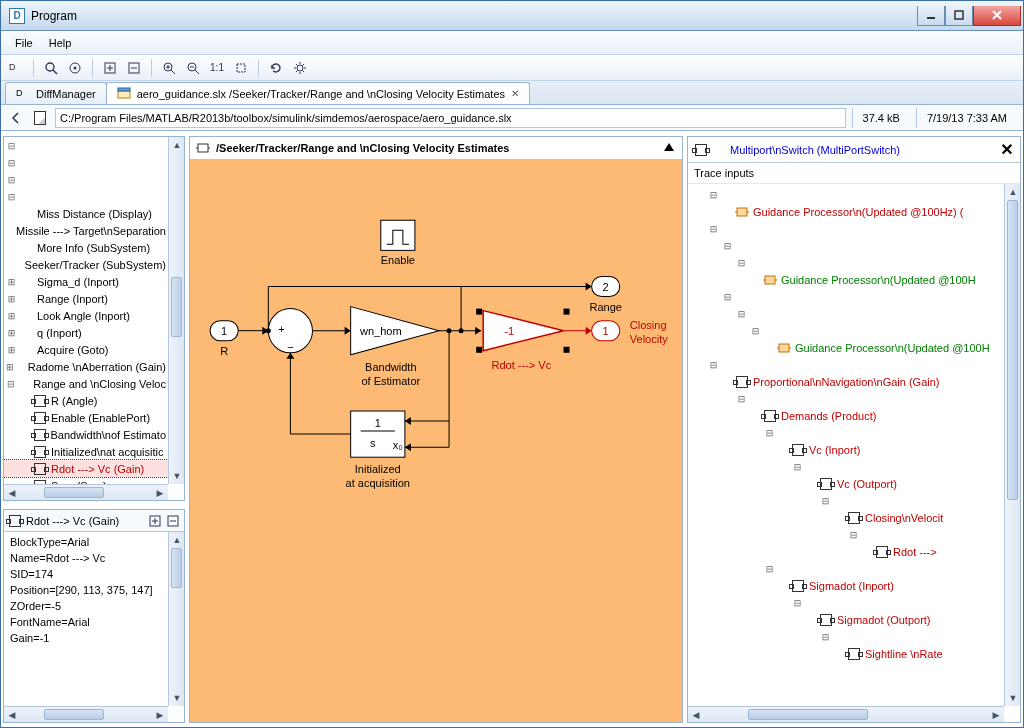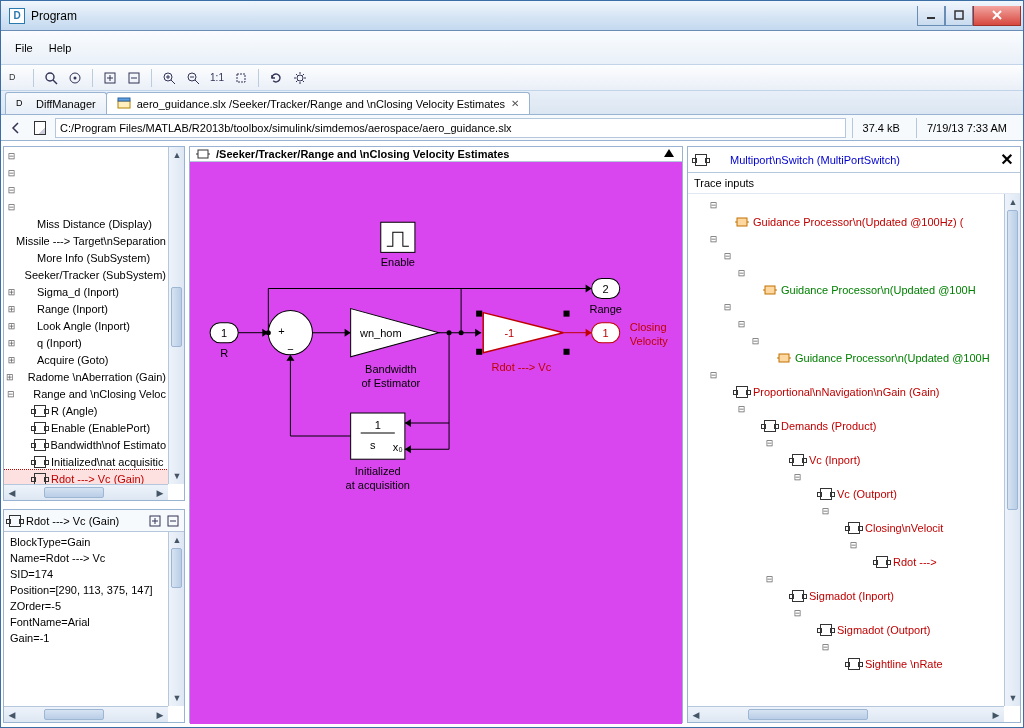--- a/index.html
+++ b/index.html
@@ -9,21 +9,21 @@
 
 .titlebar { height: 30px; background: linear-gradient(#f0f6fc, #d8e6f5 50%, #c4d9ef); display: flex; align-items: center; padding: 0 2px 0 8px; border-bottom: 1px solid #6a8db5; }
 .titlebar .appicon { width:16px; height:16px; margin-right:6px; background:#fff; border:1px solid #2a7ab0; color:#2a7ab0; font-weight:bold; font-size:10px; text-align:center; line-height:14px; }
 .titlebar .title { flex: 1; color: #000; font-size: 12px; }
 .winbtns { display: flex; gap: 0; }
 .winbtn { width: 28px; height: 20px; border: 1px solid #6a8db5; border-top:none; display:flex; align-items:center; justify-content:center; font-size:11px; background:linear-gradient(#eaf1fa,#c9dbef); }
 .winbtn.min,.winbtn.max{ margin-right: 0; }
 .winbtn.close { width:48px; background:linear-gradient(#f4a5a0,#d6483f); color:#fff; border-color:#a03028; }
 .winbtn.close svg { stroke:#fff; }
 
-.menubar { height: 34px; background: linear-gradient(#fafcfe,#e9f0f8); display:flex; align-items:center; padding:0 6px; border-bottom:1px solid #c2d4e8; }
+.menubar { height: 24px; background: linear-gradient(#fafcfe,#e9f0f8); display:flex; align-items:center; padding:0 6px; border-bottom:1px solid #c2d4e8; }
 .menubar .mitem { padding: 3px 8px; cursor: default; }
 
 .toolbar { height: 26px; background: linear-gradient(#fdfdfe,#eaf0f8); display:flex; align-items:center; gap:6px; padding:0 6px; border-bottom:1px solid #c2d4e8; }
 .toolbar .tbtn { width:18px; height:18px; display:flex; align-items:center; justify-content:center; color:#333; }
 .toolbar .sep { width:1px; height:18px; background:#bcd; margin:0 2px; }
 
 .tabstrip { height: 24px; background: linear-gradient(#e8eff8,#dbe6f2); display:flex; align-items:flex-end; border-bottom:1px solid #99b3d2; padding-left:4px; }
 .tab { height:22px; padding:0 10px; display:flex; align-items:center; gap:6px; border:1px solid #99b3d2; border-bottom:none; background:linear-gradient(#f7fafd,#e8eff8); margin-right:-1px; border-radius:3px 3px 0 0;}
 .tab.active { background:#fff; }
 .tab .x { font-size:10px; color:#555; }
@@ -54,21 +54,21 @@
 .orange{ color:#c87000;} .red{ color:#c00000;} .green{ color:#008000;} .blue{ color:#0000d0;}
 
 .panehdr { height:22px; display:flex; align-items:center; padding:0 4px; gap:4px; background:#f7fafd; border-bottom:1px solid #b5c7dc; }
 .panehdr .grow{flex:1;}
 .miniic{ width:14px; height:14px; display:inline-flex; align-items:center; justify-content:center;}
 
 .propsitem{ display:block; padding:2px 6px; white-space:nowrap;}
 
 .diagramhdr{ height:26px; display:flex; align-items:center; padding:0 6px; gap:6px; border-bottom:1px solid #b5c7dc;}
 .diagramhdr .grow{flex:1; font-weight:bold;}
-.canvas{ flex:1; position:relative; background:#d946ef; }
+.canvas{ flex:1; position:relative; background:#fdba74; }
 
 .righthdr{ height:26px; display:flex; align-items:center; padding:0 6px; gap:22px; border-bottom:1px solid #b5c7dc;}
 .righthdr .grow{flex:1;}
 .rightsub{ padding:4px 6px; border-bottom:1px solid #e2e8f2;}
 
 
 .i-block{ display:inline-block; width:12px; height:12px; border:1px solid #333; position:relative;}
 .i-block::before,.i-block::after{content:"";position:absolute;width:3px;height:3px;border:1px solid #333;}
 .i-block::before{left:-4px; top:3px;} .i-block::after{right:-4px; top:3px;}
 .i-doc{ width:12px; height:14px; border:1px solid #333; background:linear-gradient(135deg,#fff 70%,#ccd 70%);}
@@ -389,21 +389,21 @@
             </span>
           <span class="miniic">
               <svg width="12" height="12">
                 <rect x="1" y="1" width="10" height="10" fill="none" stroke="#335"></rect>
                 <line x1="3" y1="6" x2="9" y2="6" stroke="#335"></line>
               </svg>
             </span>
         </div>
         <div class="scrollbox">
           <div class="vlist" id="props-list" style="padding:2px 0;">
-              <div class="propsitem">BlockType=Gain</div>
+              <div class="propsitem">BlockType=Arial</div>
               <div class="propsitem">Name=Rdot ---&gt; Vc</div>
               <div class="propsitem">SID=174</div>
               <div class="propsitem">Position=[290, 113, 375, 147]</div>
               <div class="propsitem">ZOrder=-5</div>
               <div class="propsitem">FontName=Arial</div>
               <div class="propsitem">Gain=-1</div>
             </div>
           <div class="vscroll">
               <div class="sbbtn" style="top:0">▲</div>
               <div class="thumb" style="top:16px;height:40px"></div>

